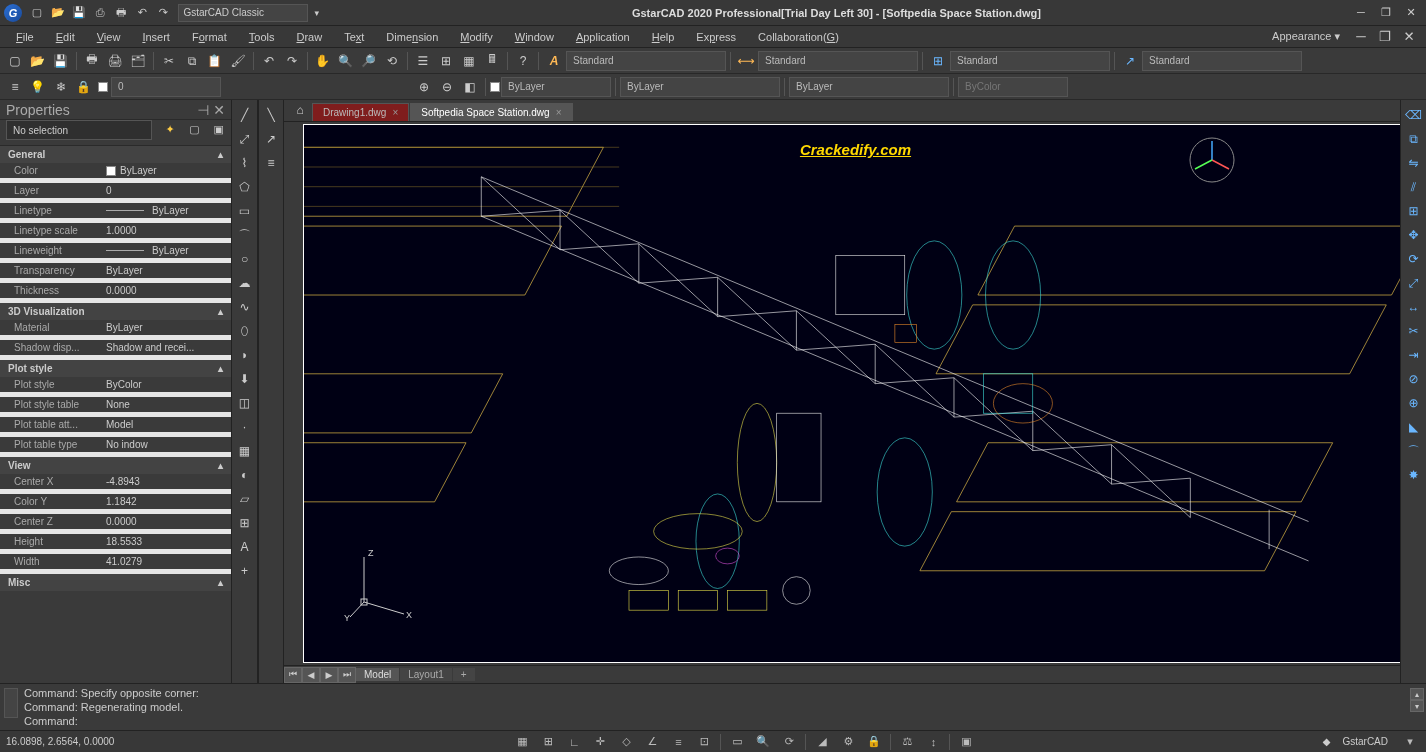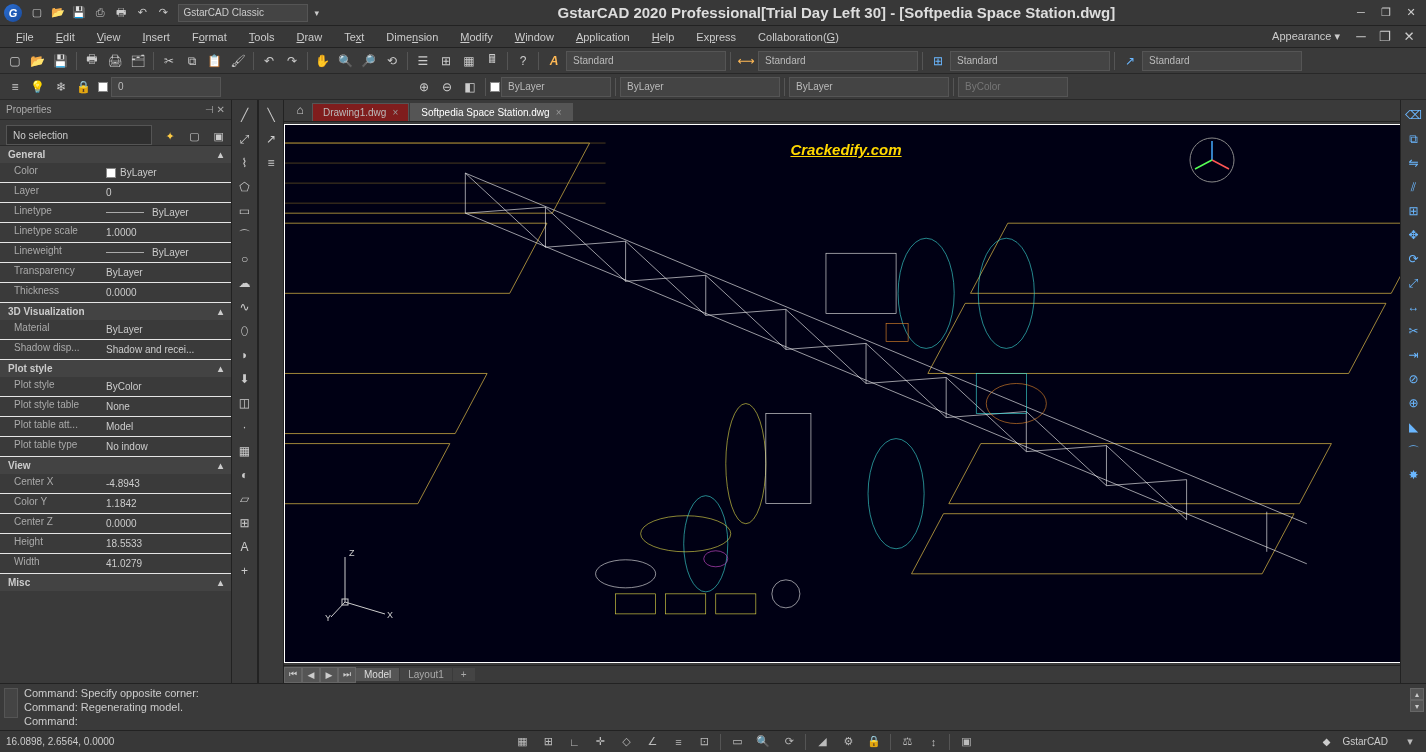--- a/index.html
+++ b/index.html
@@ -3,21 +3,21 @@
 <meta charset="utf-8">
 <style>
 * { box-sizing: border-box; margin: 0; padding: 0; font-family: "Segoe UI", Tahoma, sans-serif; user-select: none; }
 body { background: #3c3c3c; color: #ccc; font-size: 11px; width: 1426px; height: 752px; overflow: hidden; display: flex; flex-direction: column; }
 
 
 .titlebar { height: 26px; background: #383838; display: flex; align-items: center; padding: 0 4px; border-bottom: 1px solid #222; }
 .titlebar .logo { width: 18px; height: 18px; background: linear-gradient(135deg,#2a6fd6,#1a4a99); border-radius: 50%; margin-right: 6px; display:flex;align-items:center;justify-content:center;color:#fff;font-weight:bold;font-size:11px;font-style:italic;}
 .titlebar .qat button { width: 18px; height: 18px; background: none; border: none; color: #ccc; cursor: pointer; font-size: 11px; }
 .titlebar .ws-select { background:#444; border:1px solid #555; color:#ccc; height:18px; width:130px; padding:0 4px; font-size:10px; margin:0 6px; }
-.titlebar .title { flex:1; text-align:center; font-size:15px; color:#ddd; font-weight:bold;}
+.titlebar .title { flex:1; text-align:center; font-size:11px; color:#ddd; font-weight:bold;}
 .titlebar .wincontrols button { width: 22px; height: 18px; background:none; border:none; color:#ccc; cursor:pointer; font-size:11px;}
 
 
 .menubar { height: 22px; background:#383838; display:flex; align-items:center; padding:0 8px; border-bottom:1px solid #222; gap:6px;}
 .menubar .menu-item { padding:2px 8px; color:#ccc; cursor:pointer; font-size:11px;}
 .menubar .menu-item u { text-decoration: underline; }
 .menubar .spacer { flex:1; }
 .menubar .appearance { color:#ccc; font-size:11px; padding:2px 6px;}
 
 
@@ -26,45 +26,45 @@
 .tb-sep { width:1px; height:18px; background:#555; margin:0 3px; }
 .tb-dd { background:#444; border:1px solid #555; color:#bbb; height:20px; padding:0 6px; font-size:10px; }
 .tb-dd.wide { width:160px; }
 .tb-dd.med { width:110px; }
 
 
 .content { flex:1; display:flex; overflow:hidden; }
 
 
 .props-panel { width:232px; background:#3a3a3a; border-right:1px solid #222; display:flex; flex-direction:column; }
-.props-header { height:20px; display:flex; align-items:center; padding:0 6px; border-bottom:1px solid #2a2a2a; font-size:10px; color:#aaa;}
+.props-header { height:20px; display:flex; align-items:center; padding:0 6px; border-bottom:1px solid #2a2a2a; font-size:14px; color:#aaa;}
 .props-header .spacer{flex:1;}
-.props-selrow { height:26px; display:flex; align-items:flex-end; padding:0 6px; gap:12px; border-bottom:1px solid #2a2a2a;}
+.props-selrow { height:26px; display:flex; align-items:flex-start; padding:0 6px; gap:12px; border-bottom:1px solid #2a2a2a;}
 .props-selrow .sel-dd { flex:1; background:#2f2f2f; border:1px solid #555; color:#ccc; height:20px; padding:0 6px; font-size:10px;}
 .props-selrow button { width:18px;height:18px;background:none;border:none;color:#ccc;cursor:pointer;font-size:11px;}
 .props-section { padding:0; }
 .props-section-header { background:#434343; padding:3px 8px; font-size:10px; color:#ccc; font-weight:bold; display:flex; }
 .props-section-header .spacer{flex:1;}
-.props-row { display:flex; height:20px; border-bottom:1px solid #e5e5e5; }
+.props-row { display:flex; height:20px; border-bottom:5px solid #e5e5e5; }
 .props-row .label { width:100px; padding:2px 6px 2px 14px; color:#aaa; font-size:10px; overflow:hidden; text-overflow:ellipsis; white-space:nowrap;}
 .props-row .value { flex:1; padding:2px 6px; color:#ccc; font-size:10px; display:flex; align-items:center; gap:4px;}
 .color-swatch { width:10px; height:10px; border:1px solid #888; display:inline-block; }
 .linetype-line { width:38px; height:1px; background:#aaa; display:inline-block; margin-right:4px;}
 
 
 .vtoolbar { width:26px; background:#3a3a3a; border-right:1px solid #222; display:flex; flex-direction:column; align-items:center; padding:4px 0; gap:2px; overflow:hidden;}
 .vtoolbar button { width:22px; height:22px; background:none;border:none;color:#ccc;cursor:pointer;font-size:12px;}
 
 
 .drawing-wrap { flex:1; display:flex; flex-direction:column; background:#3a3a3a; }
 .doc-tabs { height:22px; background:#3a3a3a; display:flex; align-items:flex-end; padding:0 4px; border-bottom:1px solid #222;}
 .doc-tab { padding:3px 10px; background:#7f1d1d; color:#bbb; font-size:10px; border:1px solid #555; border-bottom:none; margin-right:1px; cursor:pointer;}
 .doc-tab.active { background:#555; color:#fff; }
 .doc-tab .close { margin-left:6px; color:#999; }
-.canvas { flex:1; background:#000014; border:1px solid #fff; position:relative; overflow:hidden; margin:2px 18px 2px 0;}
+.canvas { flex:1; background:#000014; border:1px solid #fff; position:relative; overflow:hidden; margin:2px 18px 2px 19px;}
 
 
 .ucs { position:absolute; left:40px; bottom:40px; width:80px; height:80px; }
 .viewcube { position:absolute; top:10px; right:170px; width:50px; height:50px; }
 .watermark { position:absolute; top:16px; left:50%; transform:translateX(-50%); color:#ffd800; font-style:italic; font-weight:bold; font-size:15px; text-decoration:underline;}
 
 
 .rtoolbar { width:26px; background:#3a3a3a; display:flex; flex-direction:column; align-items:center; padding:4px 0; gap:2px; position:absolute; right:0; top:0; bottom:0; border-left:1px solid #222;}
 .rtoolbar button { width:22px; height:22px; background:none;border:none;color:#6ab7ff;cursor:pointer;font-size:12px;}
 

